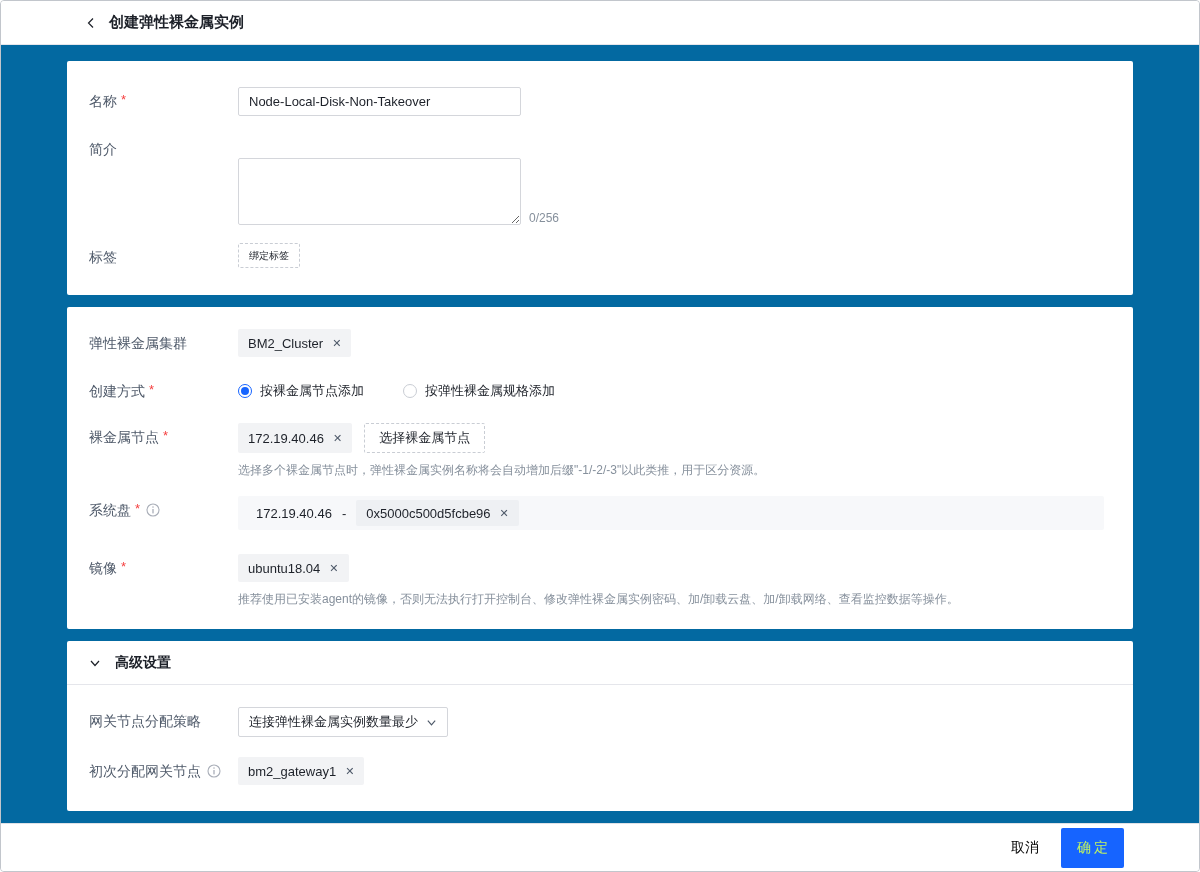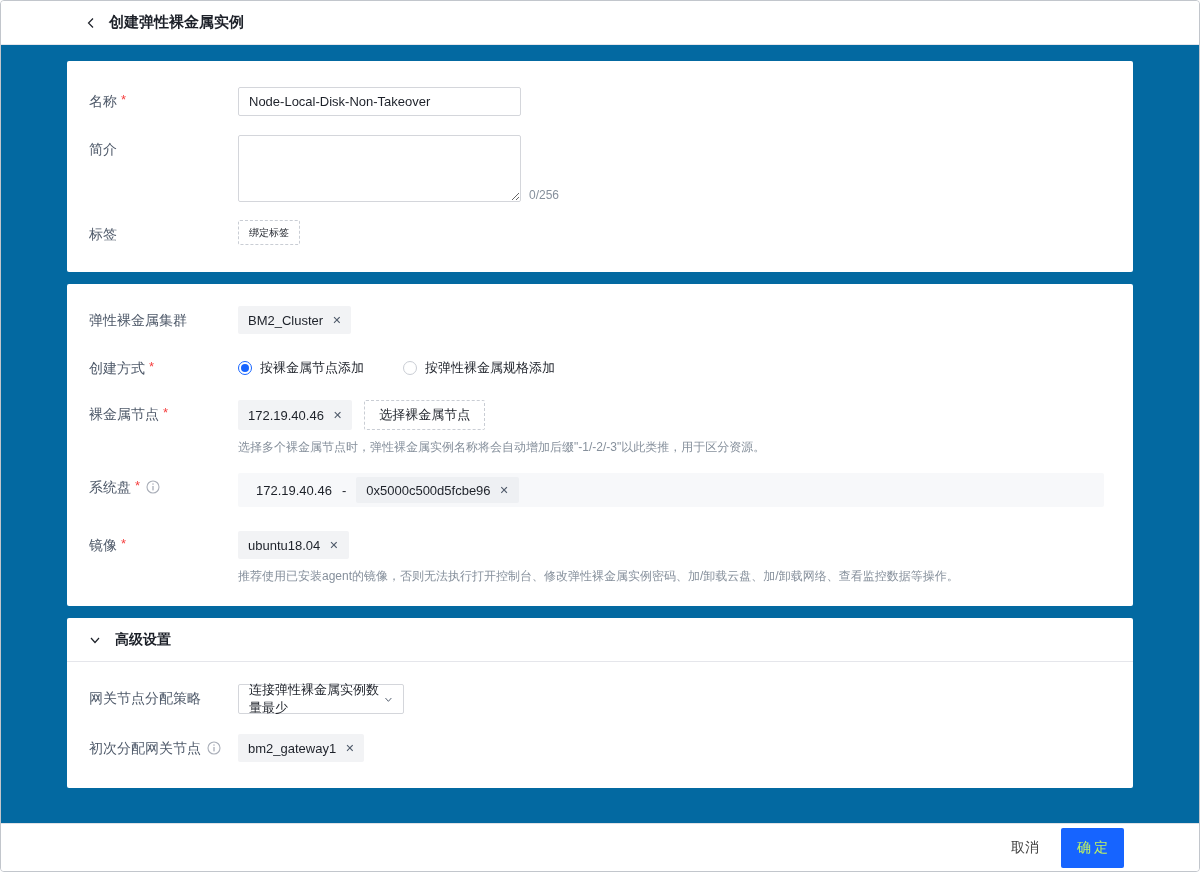--- a/index.html
+++ b/index.html
@@ -56,21 +56,21 @@
   .form-control { flex:1 1 auto; min-width:0; }
   .control-line { display:flex; align-items:center; gap:12px; }
   
   .text-input {
     width:283px; height:29px;
     border:1px solid #d4d6db; border-radius:2px;
     padding:0 10px; font-size:13px; color:#1d2129;
     font-family:"Liberation Sans","DejaVu Sans",sans-serif;
     background:#fff; outline:none;
   }
-  .textarea-wrap { position:relative; width:283px; }
+  .textarea-wrap { position:relative; width:283px;margin-top:23px; }
   .textarea {
     width:283px; height:67px;
     border:1px solid #d4d6db; border-radius:2px;
     padding:6px 10px; font-size:13px;
     font-family:"Liberation Sans","DejaVu Sans",sans-serif;
     resize:both; outline:none; display:block;
   }
   .char-counter {
     position:absolute; left:100%; bottom:0;
     margin-left:8px;
@@ -124,35 +124,35 @@
   .adv-header {
     display:flex; align-items:center; gap:14px;
     padding:13px 22px 12px 22px;
     border-bottom:1px solid #e5e6eb;
     cursor:pointer;
   }
   .adv-title { font-size:14px; font-weight:bold; color:#1d2129; }
   .adv-body { padding:22px 29px 0 22px; }
   
   .select-box {
-    width:166px; height:30px;
+    width:210px; height:30px;
     border:1px solid #d4d6db; border-radius:2px;
     display:flex; align-items:center; justify-content:space-between;
     padding:0 10px; font-size:13px; color:#1d2129;
     background:#fff; cursor:pointer;
   }
   
   .page-footer {
     height:48px; flex:0 0 48px;
     background:#fff; border-top:1px solid #dfe1e6;
     display:flex; align-items:center; justify-content:flex-end;
     gap:22px; padding-right:75px;
   }
   .cancel-btn {
-    background:none; border:none; font-size:14px; color:#404040;
+    background:none; border:none; font-size:14px; color:#000000;
     cursor:pointer; font-family:Liberation Sans, sans-serif;
   }
   .confirm-btn {
     background:#1664ff; color:#bef264; border:none; border-radius:2px;
     height:40px; padding:0 13px; font-size:14px; letter-spacing:3px;
     text-indent:3px; cursor:pointer; font-family:inherit;
     display:inline-flex; align-items:center;
   }
 </style>
 </head>

